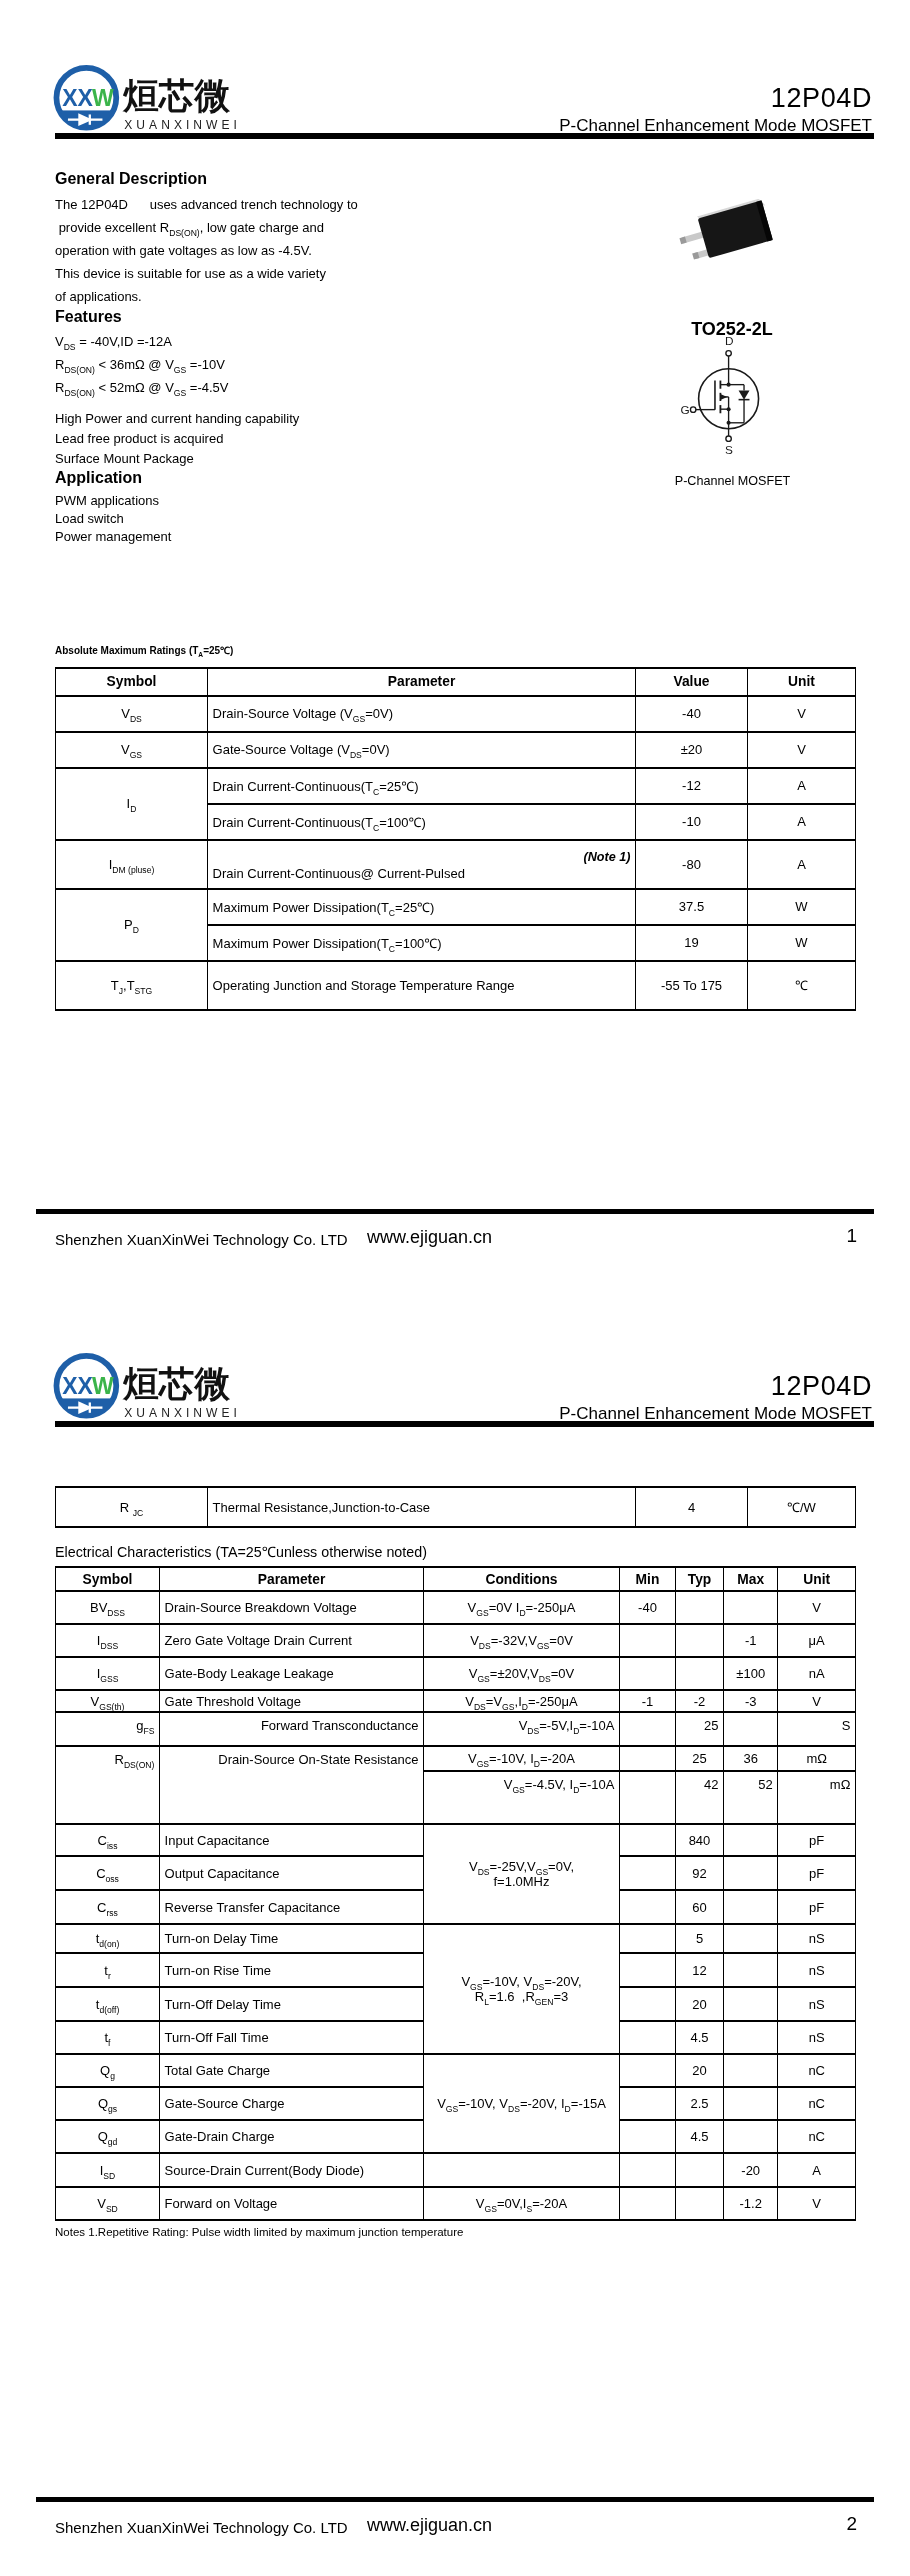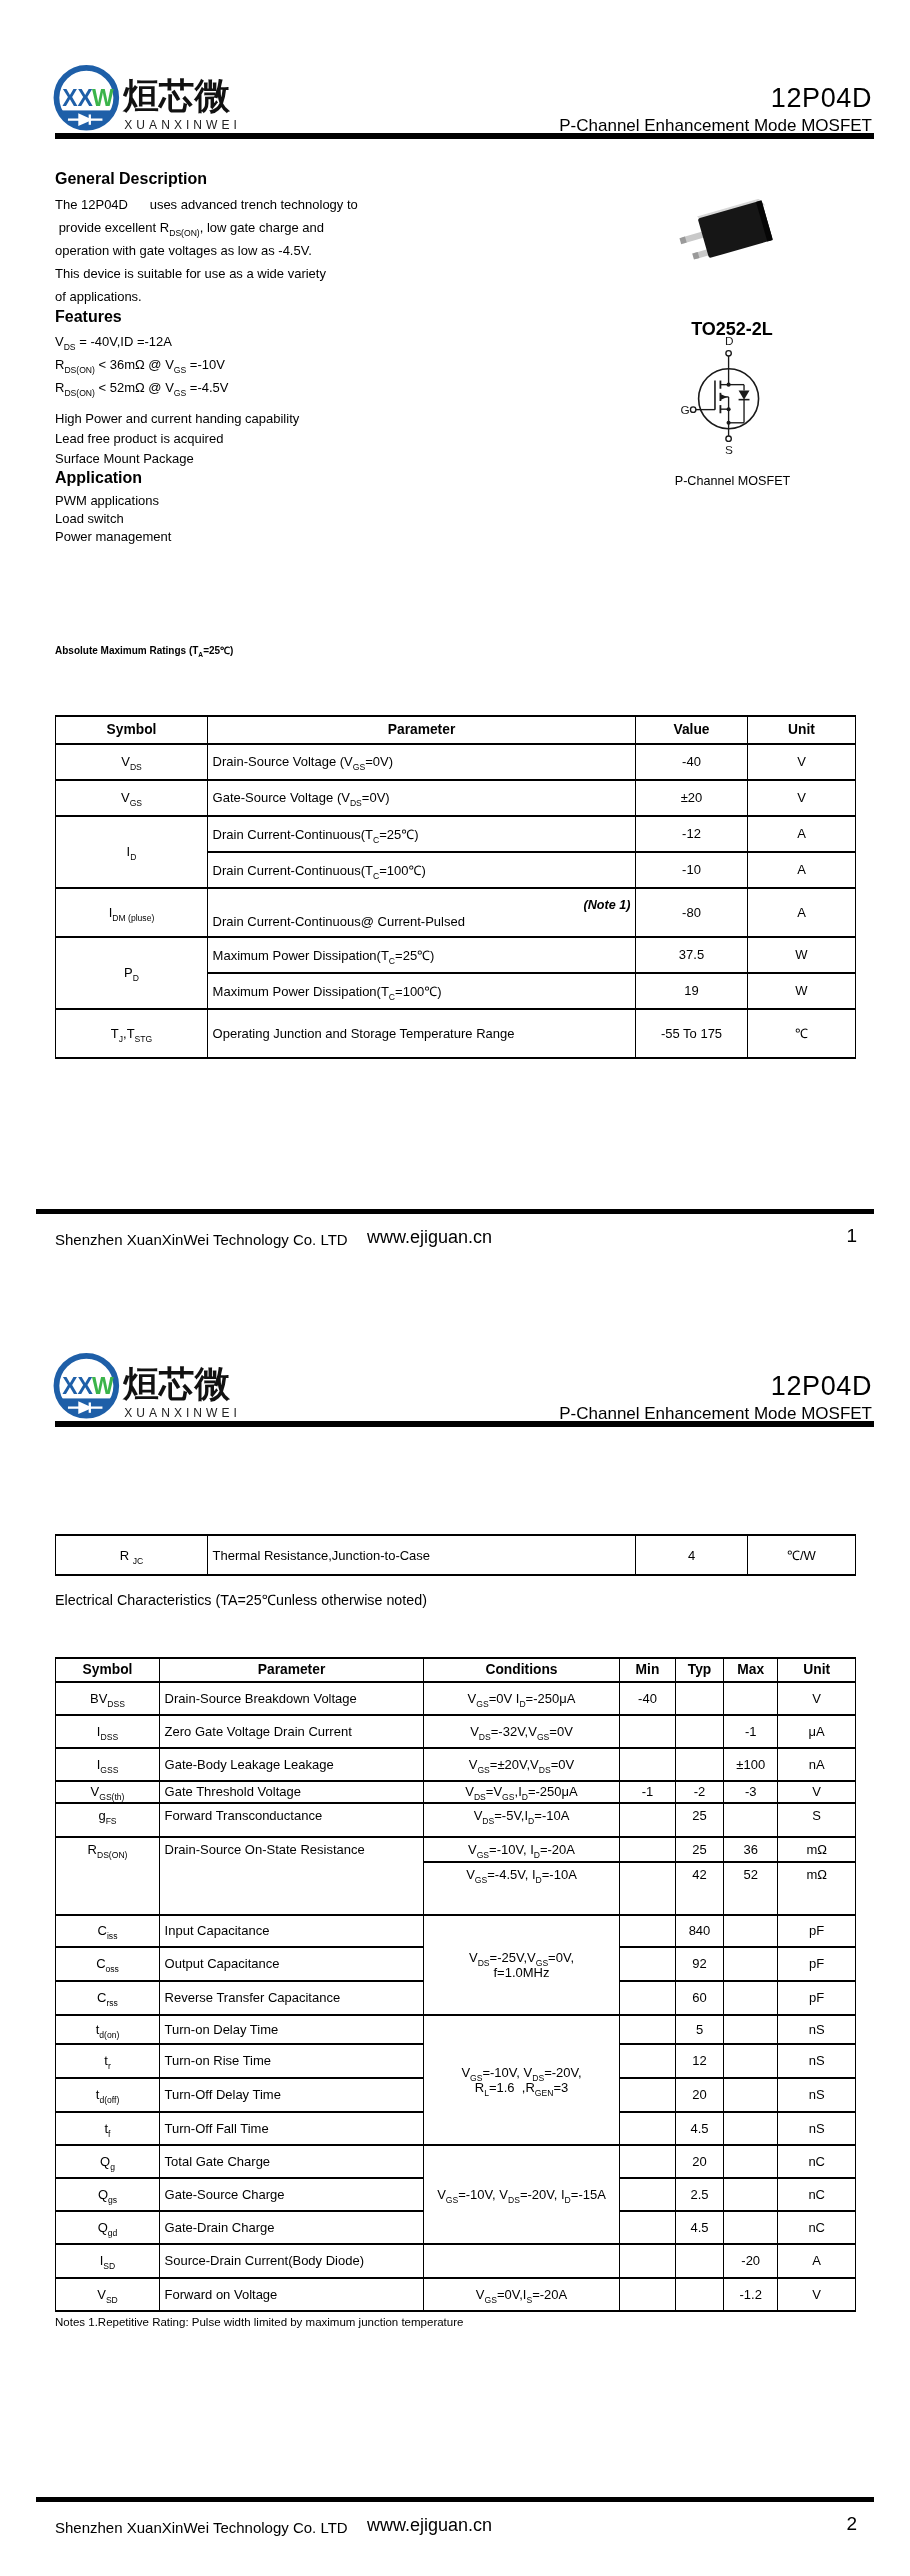--- a/index.html
+++ b/index.html
@@ -19,31 +19,31 @@
   .apline{font-size:13px;line-height:18px;}
   .gap18{height:10.3px;}
   .mt6{margin-top:3.4px;}
   .mt36{margin-top:20.7px;}
   .right-col-pkg{position:absolute;left:677px;top:199px;}
   .pkg-name{position:absolute;left:663px;top:295px;width:138px;text-align:center;font-size:18px;font-weight:bold;margin-top:24px;}
   .mos-sym{position:absolute;left:675px;top:335px;}
   .pkg-caption{position:absolute;left:660px;top:474px;width:145px;text-align:center;font-size:12.6px;}
   .amr-title{position:absolute;left:55px;top:643px;font-size:10px;font-weight:bold;}
   .amr-table{position:absolute;left:55px;top:667px;width:801px;}
-  .dt{border-collapse:collapse;table-layout:fixed;width:100%;border:2.9px solid #000;border-left-width:1.7px;border-right-width:1.7px;margin-top:48px;}
+  .dt{border-collapse:collapse;table-layout:fixed;width:100%;border:2.9px solid #000;border-left-width:1.7px;border-right-width:1.7px;}
   .dt td,.dt th{border:1.1px solid #000;border-top-width:2.9px;border-bottom-width:2.9px;padding:0 4.6px;overflow:hidden;}
   .dt th{font-size:13.8px;font-weight:bold;text-align:center;}
   .dt td{font-size:13px;vertical-align:middle;}
   .sym,.val,.unit{text-align:center;}
   .cond{text-align:center;white-space:pre-wrap;}
   .param{text-align:left;padding-left:9.2px;}
   sub{font-size:66%;line-height:0;}
   .note{font-weight:bold;text-align:right;padding-left:86px;font-size:12.6px;line-height:15px;padding-top:3.4px;font-style:italic;}
   .noteparam{line-height:17px;}
-  .va-top{vertical-align:top !important;padding-top:4.6px !important;}
+  .va-top{vertical-align:top !important;padding-top:4.6px !important;text-align:right;}
   .footer-company{position:absolute;left:55px;top:1231px;font-size:15px;}
   .footer-site{position:absolute;left:367px;top:1227px;font-size:18px;}
   .footer-page{position:absolute;right:53px;top:1225px;font-size:19px;}
   .p2-content{position:absolute;left:55px;top:198px;width:801px;}
   .ec-title{font-size:14.3px;font-weight:normal;margin:13.8px 0 5.7px 0;}
   .notes{font-size:11.5px;margin-top:4.6px;}
 </style>
 </head>
 <body>
 

